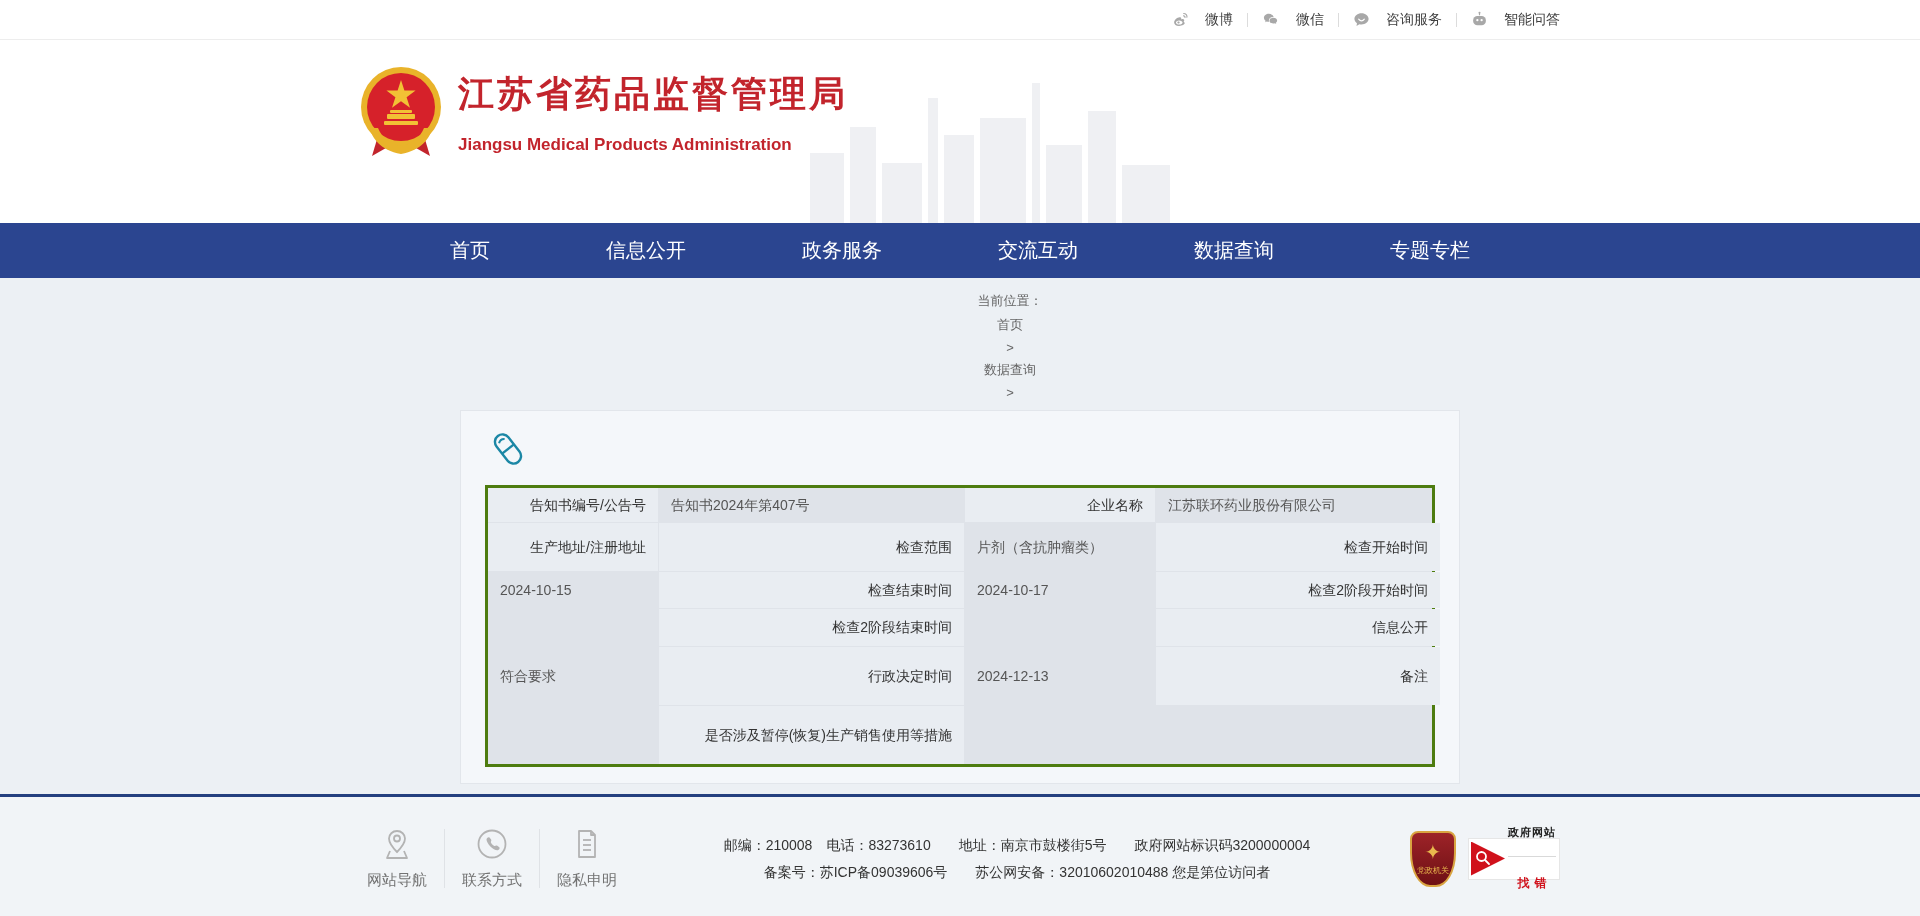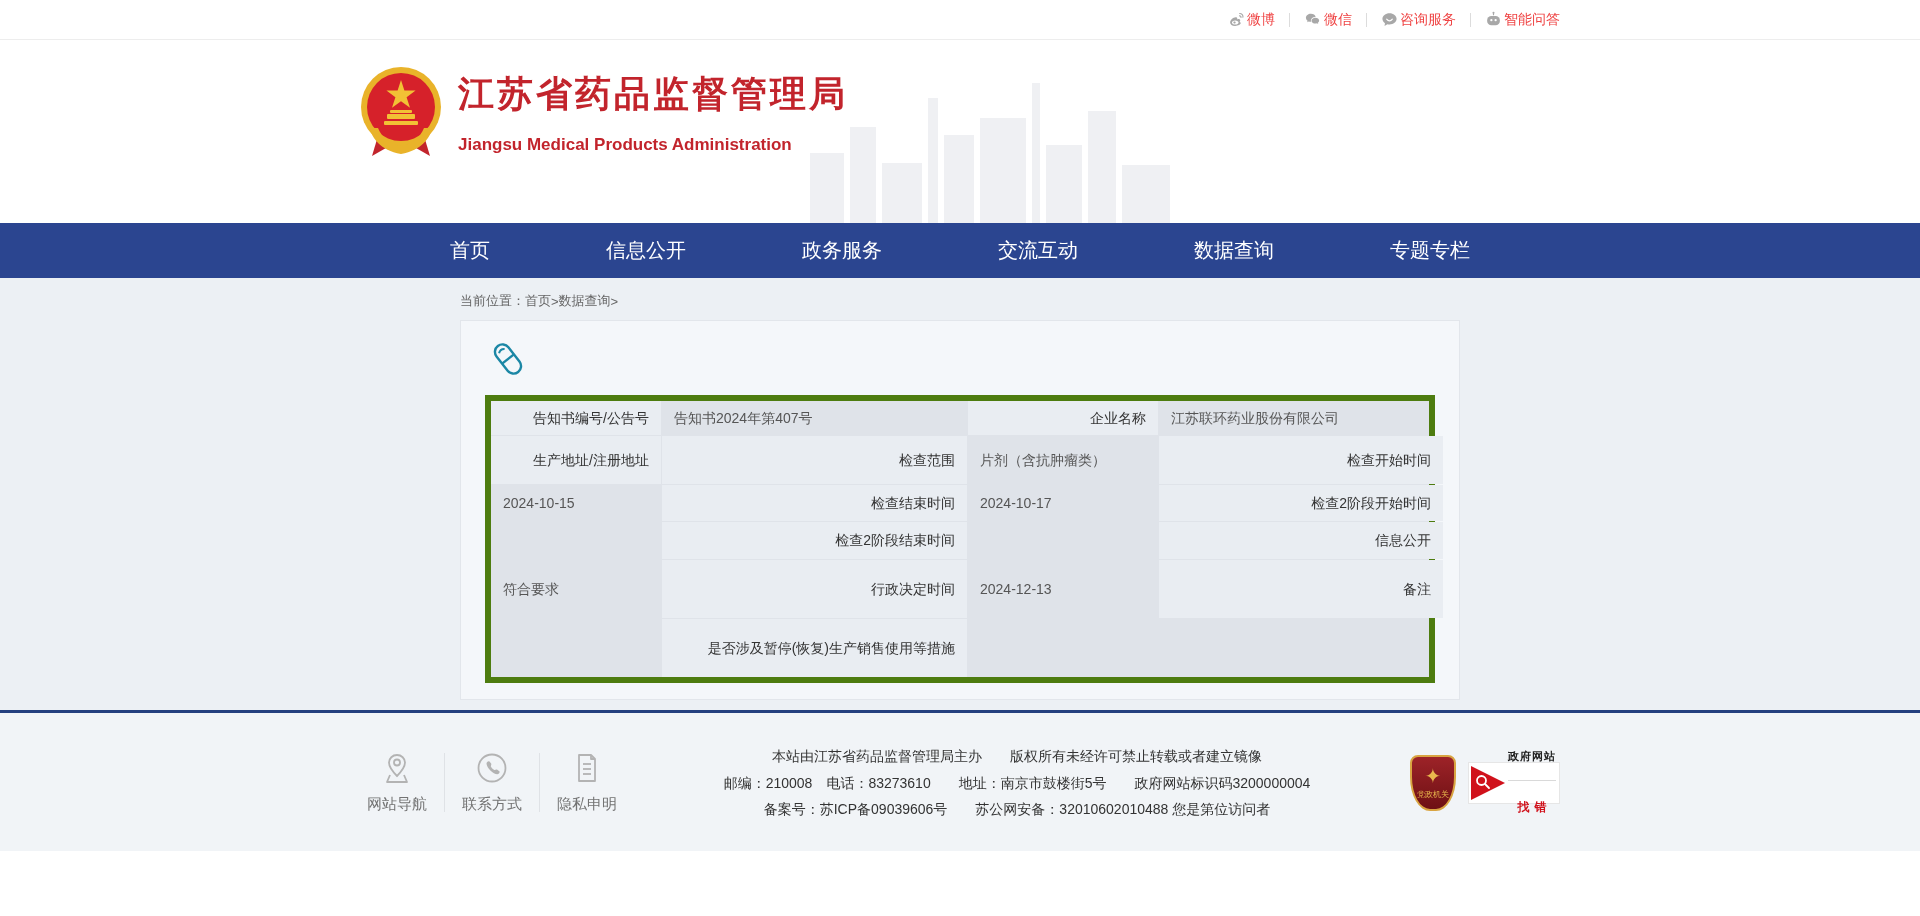--- a/index.html
+++ b/index.html
@@ -4,21 +4,21 @@
 <style>
   * { box-sizing: border-box; margin: 0; padding: 0; }
   html,body { width:1920px; height:916px; overflow:hidden;
     font-family:"Liberation Sans","DejaVu Sans",sans-serif; background:#fff; }
   .wrap { position:relative; width:1920px; height:916px; }
 
   
   .topbar { height:40px; background:#fff; border-bottom:1px solid #ededed; }
   .topbar-inner { width:1200px; margin:0 auto; height:100%; display:flex;
     align-items:center; justify-content:flex-end; }
-  .tb-item { display:flex; align-items:center; gap:2px; color:#ef4444;
+  .tb-item { display:flex; align-items:center; gap:16px; color:#404040;
     font-size:14px; cursor:pointer; }
   .tb-item svg { display:block; }
   .tb-sep { width:1px; height:14px; background:#dcdcdc; margin:0 14px; }
 
   
   .header { position:relative; height:183px; background:#fff; overflow:hidden; }
   .header-inner { width:1200px; margin:0 auto; height:100%; position:relative; }
   .emblem { position:absolute; left:0; top:26px; }
   .brand { position:absolute; left:98px; top:30px; }
   .brand-title { font-size:36px; font-weight:bold; color:#c2242c; letter-spacing:3px; }
@@ -29,29 +29,29 @@
   
   .nav { height:55px; background:#2b4590; }
   .nav-inner { width:1160px; margin:0 auto; height:100%; display:flex;
     align-items:center; justify-content:space-between; padding:0 70px; }
   .nav-item { color:#fff; font-size:20px; cursor:pointer; white-space:nowrap; }
 
   
   .content { background:#ecf0f4; padding-bottom:10px; }
   .content-inner { width:1200px; margin:0 auto; }
   .breadcrumb { padding:14px 0 10px 100px; font-size:13px; color:#666;
-    display:flex; align-items:center; }
+    display:flex; gap:6px; align-items:center;flex-direction:column; }
   .crumb-link { color:#666; cursor:pointer; }
 
   .card { width:1000px; margin:0 auto; background:#f4f7fa;
     border:1px solid #e2e6eb; padding:18px 24px 16px 24px; min-height:305px; }
   .pill-wrap { margin:2px 0 14px 6px; }
 
   .dtable { display:grid; grid-template-columns:170px 305px 190px 284px;
-    gap:1px; background:#dfe3e9; border:6px solid #4d7c0f; font-size:14px; }
+    gap:1px; background:#dfe3e9; border:3px solid #4d7c0f; font-size:14px; }
   .cell { display:flex; align-items:center; padding:6px 12px; line-height:1.45; }
   .cell.lab { background:#e9edf2; color:#333; justify-content:flex-end; text-align:right; }
   .cell.val { color:#555; }
   .r1 { min-height:34px; } .r2 { min-height:48px; } .r3 { min-height:36px; }
   .r4 { min-height:36px; } .r5 { min-height:37px; } .r6 { min-height:58px; }
 
   
   .footer-sep { height:3px; background:#24407f; }
   .footer { background:#f1f4f7; padding:30px 0 28px 0; }
   .footer-inner { width:1200px; margin:0 auto; display:flex; align-items:center; }
@@ -257,21 +257,20 @@
             <path d="M21 4 L21 8 L25 8" fill="none" stroke="#b3b3b3" stroke-width="1.8" stroke-linejoin="round"></path>
             <line x1="13" y1="13" x2="21" y2="13" stroke="#b3b3b3" stroke-width="1.8"></line>
             <line x1="13" y1="18" x2="21" y2="18" stroke="#b3b3b3" stroke-width="1.8"></line>
             <line x1="13" y1="23" x2="21" y2="23" stroke="#b3b3b3" stroke-width="1.8"></line>
           </svg>
           <span class="lbl">隐私申明</span>
         </div>
       </div>
 
       <div class="f-center">
-        <div>本站由江苏省药品监督管理局主办　　版权所有未经许可禁止转载或者建立镜像</div>
         <div>邮编：210008　电话：83273610　　地址：南京市鼓楼街5号　　政府网站标识码3200000004</div>
         <div>备案号：苏ICP备09039606号　　苏公网安备：32010602010488 您是第位访问者</div>
       </div>
 
       <div class="f-badges">
         <div class="shield">
           <div class="gem">✦</div>
           <div class="s-lbl">党政机关</div>
         </div>
         <div class="zhaocuo">

